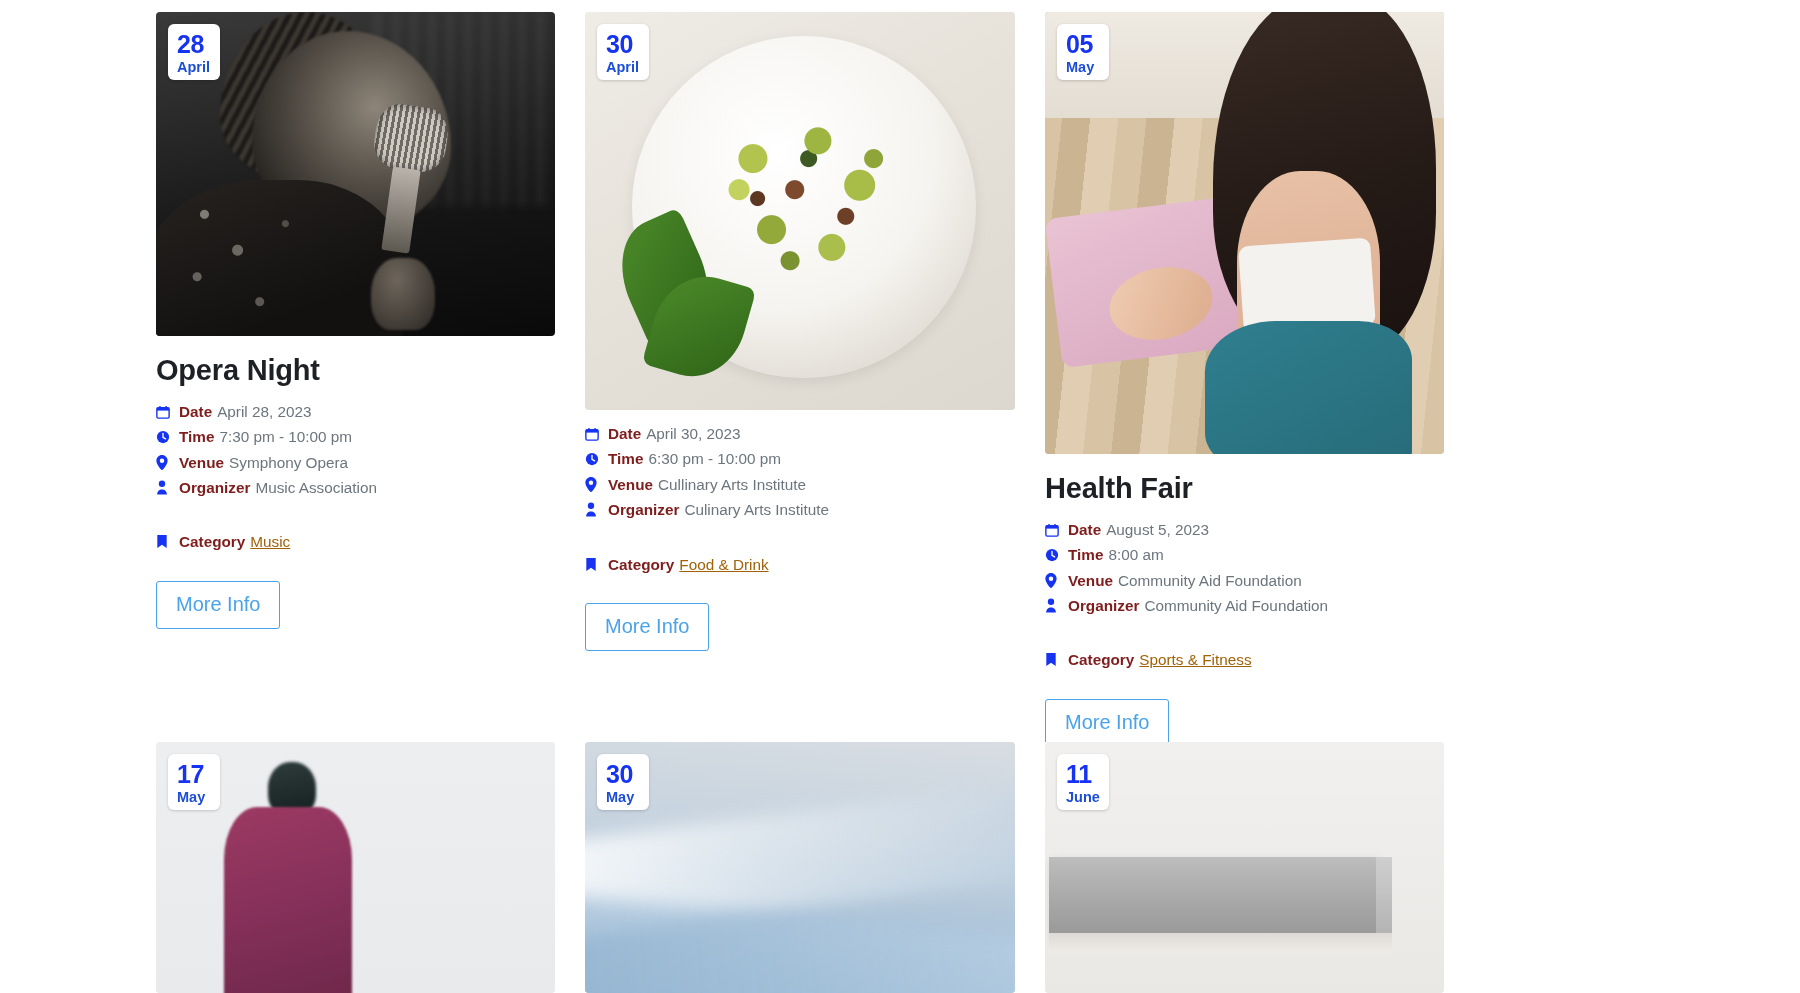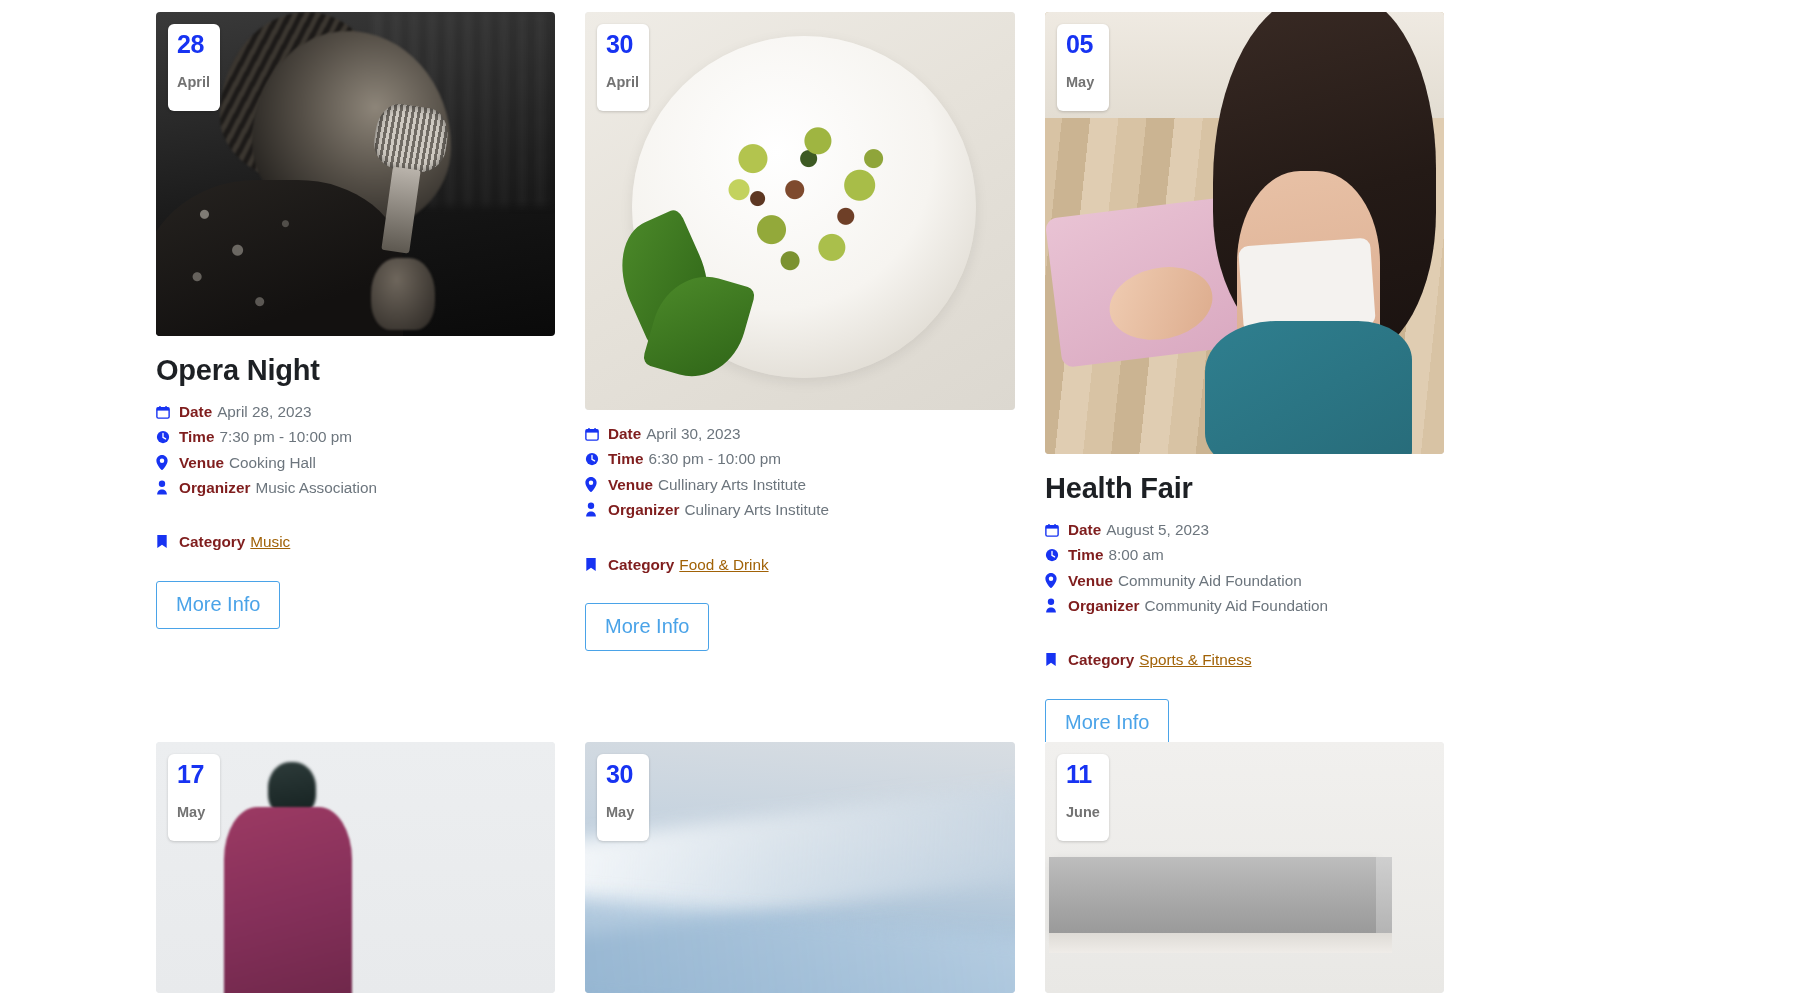--- a/index.html
+++ b/index.html
@@ -38,40 +38,40 @@
   }
 
   
   .date-badge {
     position: absolute;
     left: 12px;
     top: 12px;
     min-width: 52px;
     background: #ffffff;
     border-radius: 6px;
-    padding: 7px 9px 20px 9px;
+    padding: 7px 9px 4px 9px;
     text-align: left;
     box-shadow: 0 1px 3px rgba(0,0,0,.18);
     z-index: 5;
   }
   .date-day {
     display: block;
     font-size: 25px;
     line-height: 1.04;
     font-weight: 700;
     color: #1733f2;
     letter-spacing: -0.3px;
   }
   .date-month {
     display: block;
     font-size: 14.5px;
     line-height: 1.25;
     font-weight: 700;
-    color: #737373;
-    margin-top: 16px;
+    color: #1d4ed8;
+    margin-top: 1px;
   }
 
   .card-title {
     font-size: 29px;
     line-height: 1.2;
     font-weight: 700;
     color: #1d2024;
     margin-top: 17px;
     letter-spacing: -0.2px;
   }
@@ -349,21 +349,21 @@
           <span class="meta-label">Time</span>
           <span class="meta-value">7:30 pm - 10:00 pm</span>
         </li>
         <li class="meta-row">
           <span class="meta-icon">
             <svg width="12" height="15" viewBox="0 0 12 16">
                 <path d="M6 0C2.7 0 0 2.7 0 6c0 4.2 5.2 9.5 5.4 9.7a.8.8 0 0 0 1.2 0C6.8 15.5 12 10.2 12 6c0-3.3-2.7-6-6-6Zm0 8.4A2.4 2.4 0 1 1 6 3.6a2.4 2.4 0 0 1 0 4.8Z" fill="#1733f2"></path>
               </svg>
           </span>
           <span class="meta-label">Venue</span>
-          <span class="meta-value">Cooking Hall</span>
+          <span class="meta-value">Symphony Opera</span>
         </li>
         <li class="meta-row">
           <span class="meta-icon">
             <svg width="12" height="15" viewBox="0 0 12 16">
                 <circle cx="6" cy="4" r="3.4" fill="#1733f2"></circle>
                 <path d="M0.8 15.4c0-3.1 2.3-5.2 5.2-5.2s5.2 2.1 5.2 5.2Z" fill="#1733f2"></path>
               </svg>
           </span>
           <span class="meta-label">Organizer</span>
           <span class="meta-value">Music Association</span>

